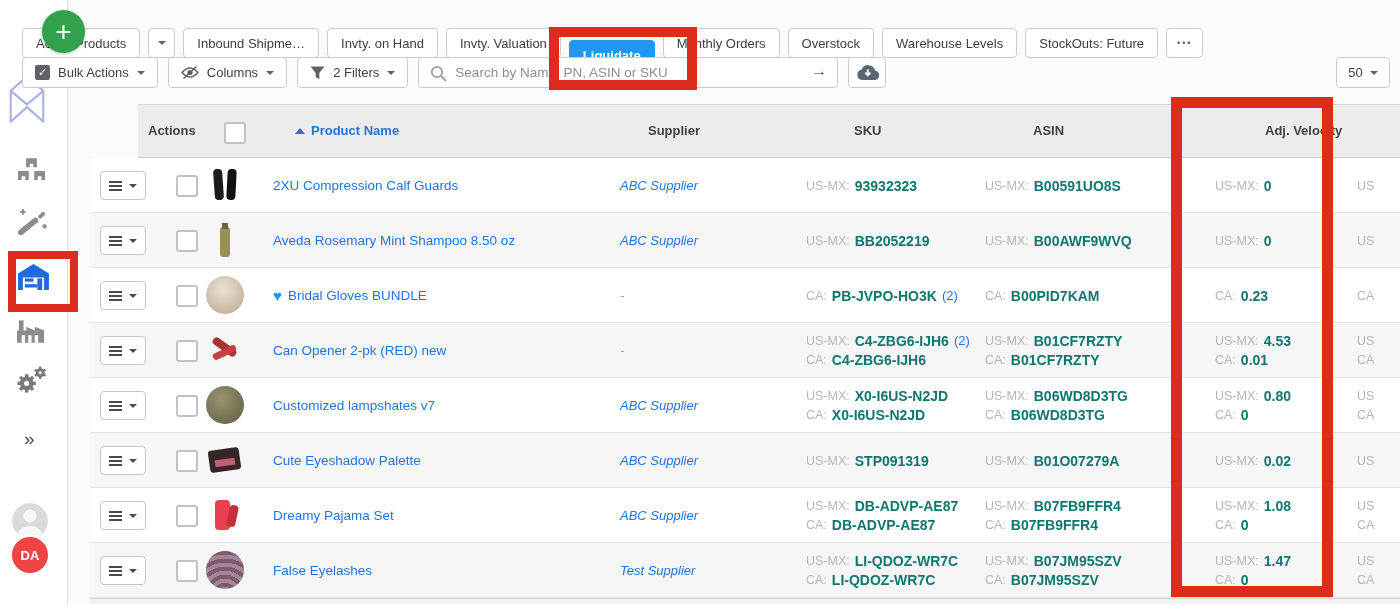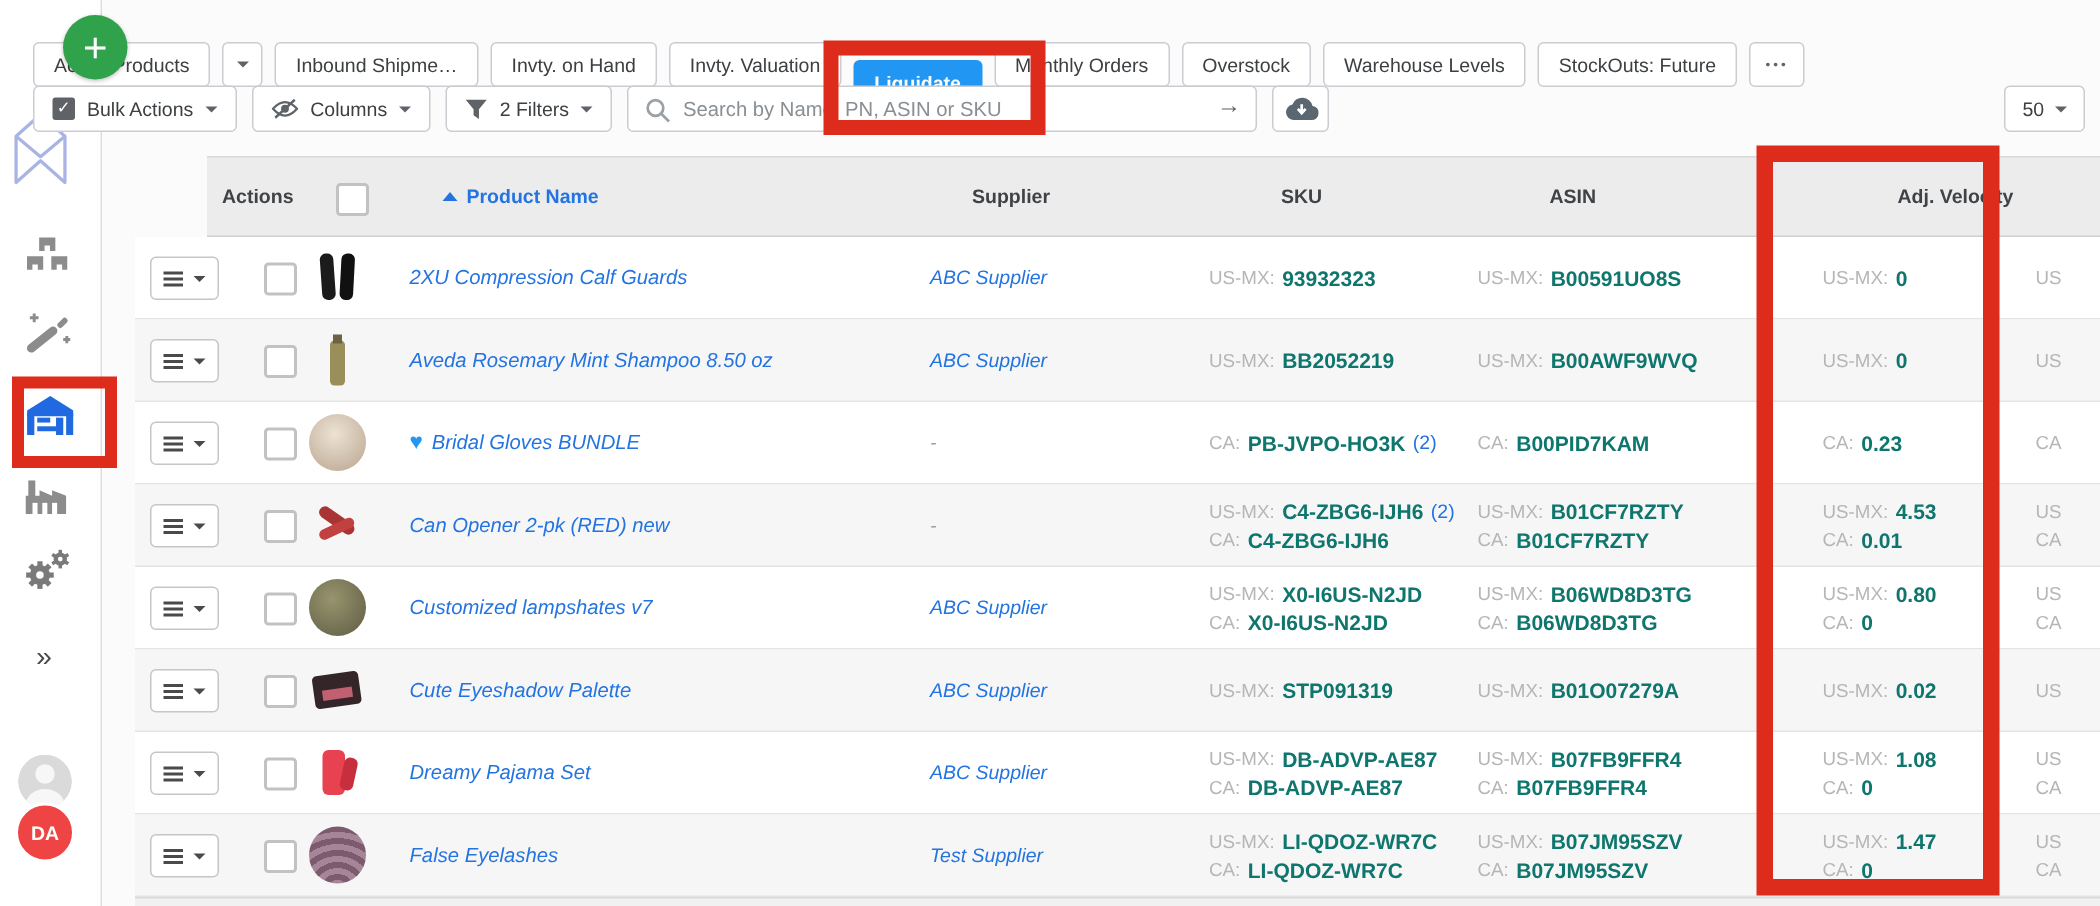--- a/index.html
+++ b/index.html
@@ -55,21 +55,21 @@
   .cbox{width:18px;height:18px;border:2px solid #c2c2c2;border-radius:3px;background:#fff;box-sizing:content-box;cursor:pointer;}
   #tbody .trow{position:absolute;left:90px;right:0;height:55px;background:#fff;border-bottom:1px solid #e4e4e4;box-sizing:border-box;}
   #tbody .trow.alt{background:#f6f6f6;}
   .rowbtn{position:absolute;left:10px;top:13px;width:46px;height:29px;background:#fff;border:1px solid #c6c6c6;
           border-radius:4px;display:flex;align-items:center;justify-content:center;gap:7px;cursor:pointer;box-sizing:border-box;}
   .burger{width:13px;height:2px;background:#4a4a4a;box-shadow:0 -4px 0 #4a4a4a,0 4px 0 #4a4a4a;}
   .dcaret{width:0;height:0;border-left:4px solid transparent;border-right:4px solid transparent;border-top:4px solid #4a4a4a;}
   .rowcheck{position:absolute;left:86px;top:17px;}
   .thumb{position:absolute;left:116px;top:8px;width:38px;height:38px;}
   .pname{position:absolute;left:183px;top:50%;transform:translateY(-50%);color:#2374e1;font-size:13.5px;
-         font-weight:500;text-decoration:none;display:flex;align-items:center;gap:6px;white-space:nowrap;font-style:italic;}
+         font-weight:500;text-decoration:none;display:flex;align-items:center;gap:6px;white-space:nowrap;}
   .heart{color:#2196f3;font-size:15px;line-height:1;}
   .supplier{position:absolute;left:530px;top:50%;transform:translateY(-50%);color:#2374e1;font-size:13px;
             font-weight:500;text-decoration:none;font-style:italic;}
   .supplier.dash{color:#9aa0a6;cursor:default;}
   .cellcol{position:absolute;top:50%;transform:translateY(-50%);}
   .c-sku{left:716px;}.c-asin{left:895px;}.c-vel{left:1125px;}.c-edge{left:1267px;}
   .line{display:flex;align-items:center;gap:5px;height:19px;white-space:nowrap;}
   .pfx{color:#b6b6b6;font-size:12.5px;}
   .val{color:#0f766e;font-weight:700;font-size:14px;}
   .qty{color:#2374e1;font-size:13px;text-decoration:none;}

